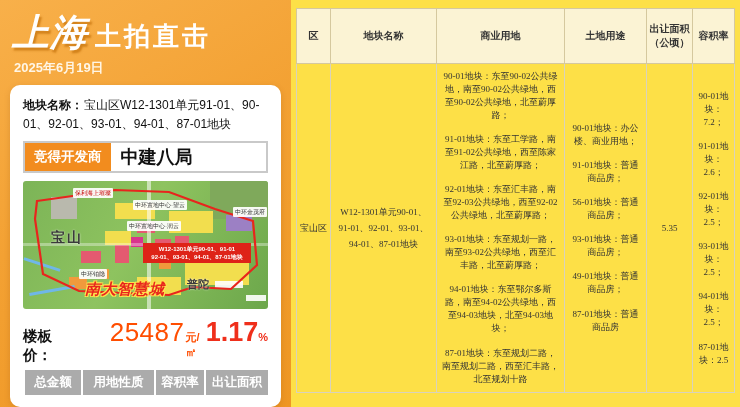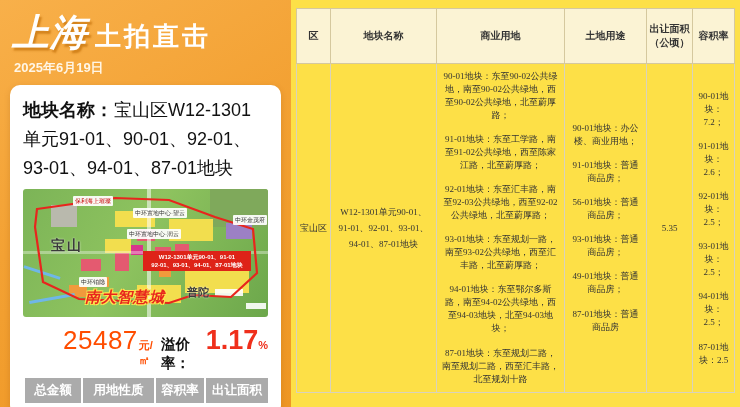--- a/index.html
+++ b/index.html
@@ -5,21 +5,21 @@
   html,body{margin:0;padding:0;background:#fff;}
   .canvas{width:740px;height:407px;display:flex;background:#fde047;font-family:"Liberation Sans",sans-serif;position:relative;overflow:hidden;}
 
   
   .left-panel{width:291px;box-sizing:border-box;background:linear-gradient(150deg,#F8B04A 0%,#F3A133 45%,#EE9623 100%);padding:6px 10px 10px;}
   .brand-row{padding:2px 2px 0;display:flex;align-items:baseline;}
   .brand-city{font-size:37px;font-weight:900;font-style:italic;color:#fff;text-shadow:2px 3px 2px rgba(190,108,6,.65);letter-spacing:1px;}
   .brand-title{font-size:26px;font-weight:900;color:#fff;margin-left:7px;letter-spacing:3px;}
   .brand-date{color:#FFF6E6;font-size:13px;font-weight:600;margin:1px 0 8px 4px;}
   .card{background:#fff;border-radius:10px;padding:11px 13px 10px;box-shadow:0 2px 6px rgba(120,60,0,.18);}
-  .parcel-name{font-size:18px;line-height:1.6;color:#111;margin:0 0 7px;}
+  .parcel-name{font-size:12px;line-height:1.6;color:#111;margin:0 0 7px;}
   .parcel-name b{margin-right:1px;}
   .dev-row{display:flex;align-items:stretch;border:2px solid #C9C9C9;margin-bottom:8px;}
   .dev-badge{background:#F28C1E;color:#fff;font-weight:800;font-size:13.5px;padding:4px 9px;display:flex;align-items:center;white-space:nowrap;}
   .dev-name{font-size:18px;font-weight:800;color:#111;padding:2px 10px;display:flex;align-items:center;}
 
   
   .map{position:relative;width:245px;height:128px;border-radius:3px;overflow:hidden;background:linear-gradient(120deg,#7CB457,#8EC35F 45%,#6CA74B);margin-bottom:8px;}
   .map .z{position:absolute;}
   .z-forest{left:4px;top:8px;width:70px;height:52px;background:#57923D9;background:#57923;opacity:.85;}
   .z-gray{left:28px;top:16px;width:26px;height:22px;background:#B9B9AD;}
@@ -92,20 +92,24 @@
       <span class="brand-city">上海</span>
       <span class="brand-title">土拍直击</span>
     </div>
     <div class="brand-date">2025年6月19日</div>
 
     <div class="card">
       <p class="parcel-name">
         <b>地块名称：</b><span>宝山区W12-1301单元91-01、90-01、92-01、93-01、94-01、87-01地块</span>
       </p>
 
+      <div class="dev-row">
+        <span class="dev-badge">竞得开发商</span>
+        <span class="dev-name">中建八局</span>
+      </div>
 
       <div class="map">
         <div class="z z-forest"></div>
         <div class="z z-gray"></div>
         <div class="z z-field"></div>
         <div class="z z-y1"></div>
         <div class="z z-y2"></div>
         <div class="z z-y3"></div>
         <div class="z z-y4"></div>
         <div class="z z-y5"></div>
@@ -136,24 +140,24 @@
         <span class="map-district md-baoshan">宝山</span>
         <span class="map-district md-putuo">普陀</span>
         <div class="parcel-flag">
           <div>W12-1301单元90-01、91-01</div>
           <div>92-01、93-01、94-01、87-01地块</div>
         </div>
         <span class="site-name">南大智慧城</span>
       </div>
 
       <div class="price-row">
+        <span class="price-label">楼板价：</span>
         <span class="price-value">25487</span>
         <span class="price-unit">元/㎡</span>
         <span class="premium-group">
-          <span class="premium-label">溢价率：</span>
           <span class="premium-value">1.17</span>
           <span class="premium-unit">%</span>
         </span>
       </div>
 
       <table class="summary-table">
         <colgroup>
             <col style="width:58px">
             <col style="width:73px">
             <col style="width:50px">

